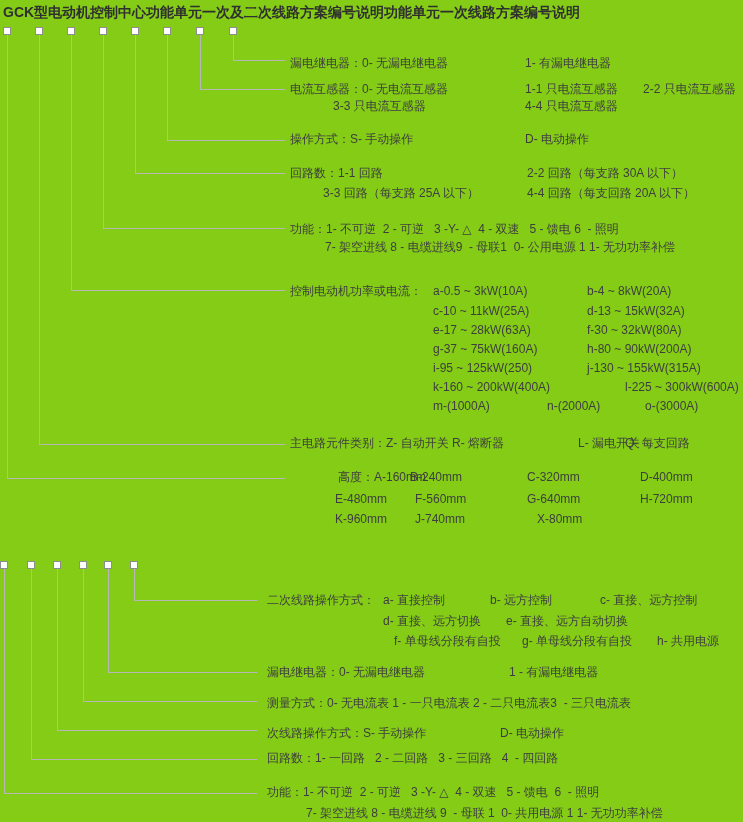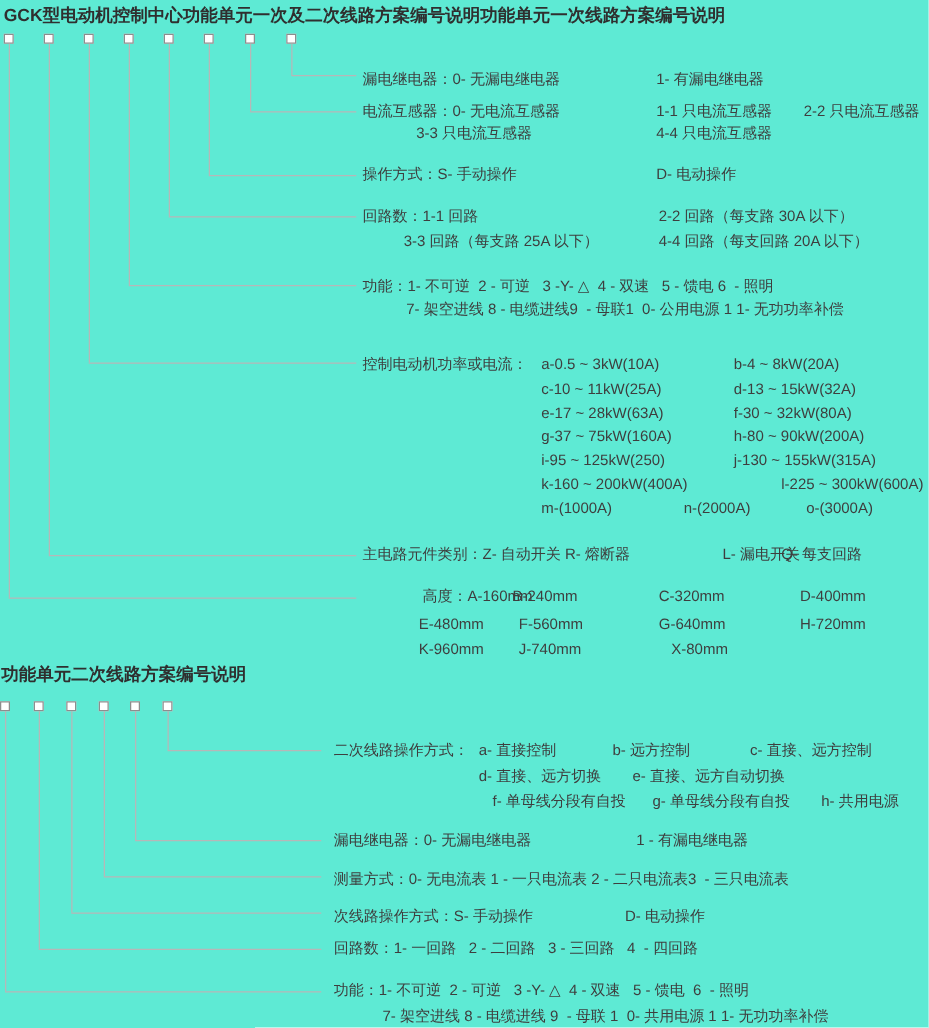--- a/index.html
+++ b/index.html
@@ -1,17 +1,17 @@
 <!DOCTYPE html>
 <html><head>
 <meta charset="utf-8">
 <style>
   html,body{margin:0;padding:0;background:#ffffff;}
   .page{
-    position:relative;width:743px;height:822px;background:#5eead4;overflow:hidden;
+    position:relative;width:743px;height:822px;background:#84cc16;overflow:hidden;
     font-family:"Liberation Sans","DejaVu Sans",sans-serif;color:#3e3e3e;
   }
   .page-title{
     position:absolute;left:3px;top:4px;margin:0;
     font-size:14px;font-weight:bold;line-height:17px;white-space:pre;color:#2f2f2f;
   }
   .section-title{
     position:absolute;left:1px;top:531px;margin:0;
     font-size:14px;font-weight:bold;line-height:17px;white-space:pre;color:#2f2f2f;
   }
@@ -94,21 +94,20 @@
       <div class="label" style="left: 527px; top: 470px;">C-320mm</div>
       <div class="label" style="left: 640px; top: 470px;">D-400mm</div>
       <div class="label" style="left: 335px; top: 492px;">E-480mm</div>
       <div class="label" style="left: 415px; top: 492px;">F-560mm</div>
       <div class="label" style="left: 527px; top: 492px;">G-640mm</div>
       <div class="label" style="left: 640px; top: 492px;">H-720mm</div>
       <div class="label" style="left: 335px; top: 512px;">K-960mm</div>
       <div class="label" style="left: 415px; top: 512px;">J-740mm</div>
       <div class="label" style="left: 537px; top: 512px;">X-80mm</div>
     </div>
-  <h2 class="section-title">功能单元二次线路方案编号说明</h2>
   <div>
       <div class="box" style="left: 0px; top: 561px;"></div>
       <div class="vline" style="left: 4px; top: 569px; height: 224px;"></div>
       <div class="hline" style="left: 4px; top: 793px; width: 253px;"></div>
       <div class="box" style="left: 27px; top: 561px;"></div>
       <div class="vline" style="left: 31px; top: 569px; height: 190px;"></div>
       <div class="hline" style="left: 31px; top: 759px; width: 226px;"></div>
       <div class="box" style="left: 53px; top: 561px;"></div>
       <div class="vline" style="left: 57px; top: 569px; height: 161px;"></div>
       <div class="hline" style="left: 57px; top: 730px; width: 200px;"></div>

